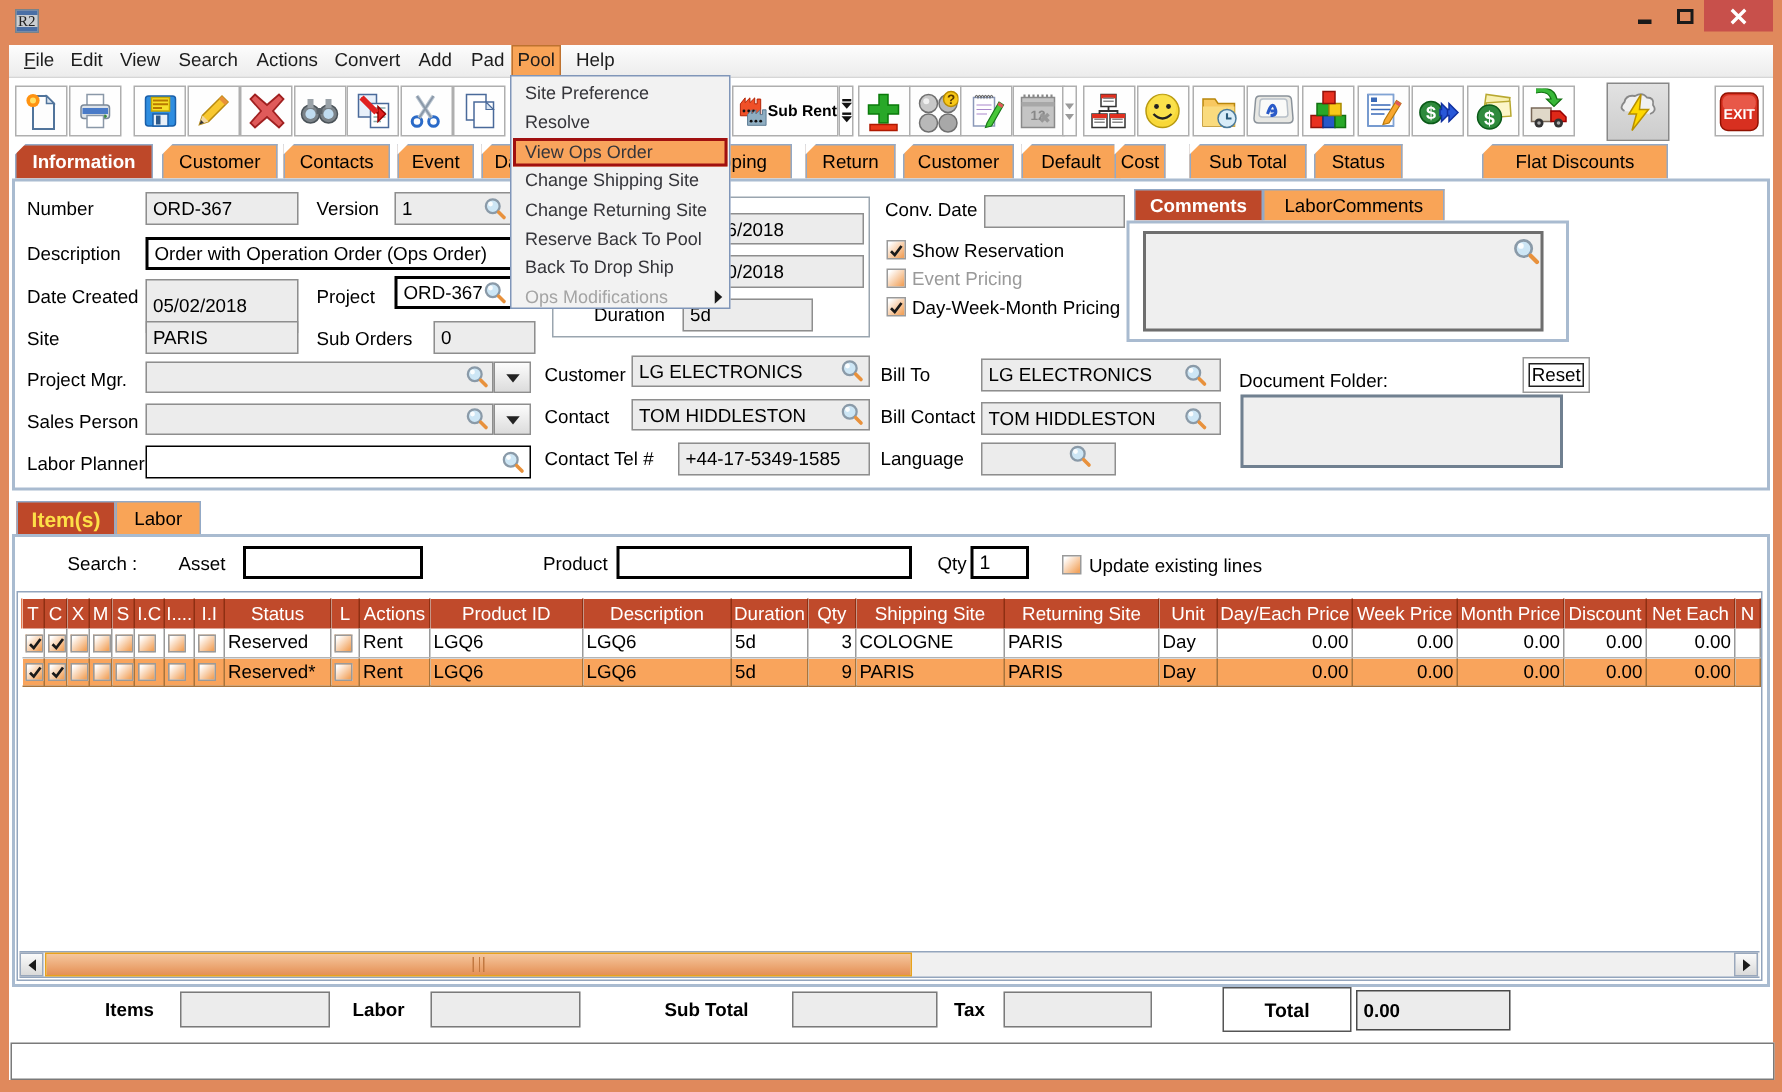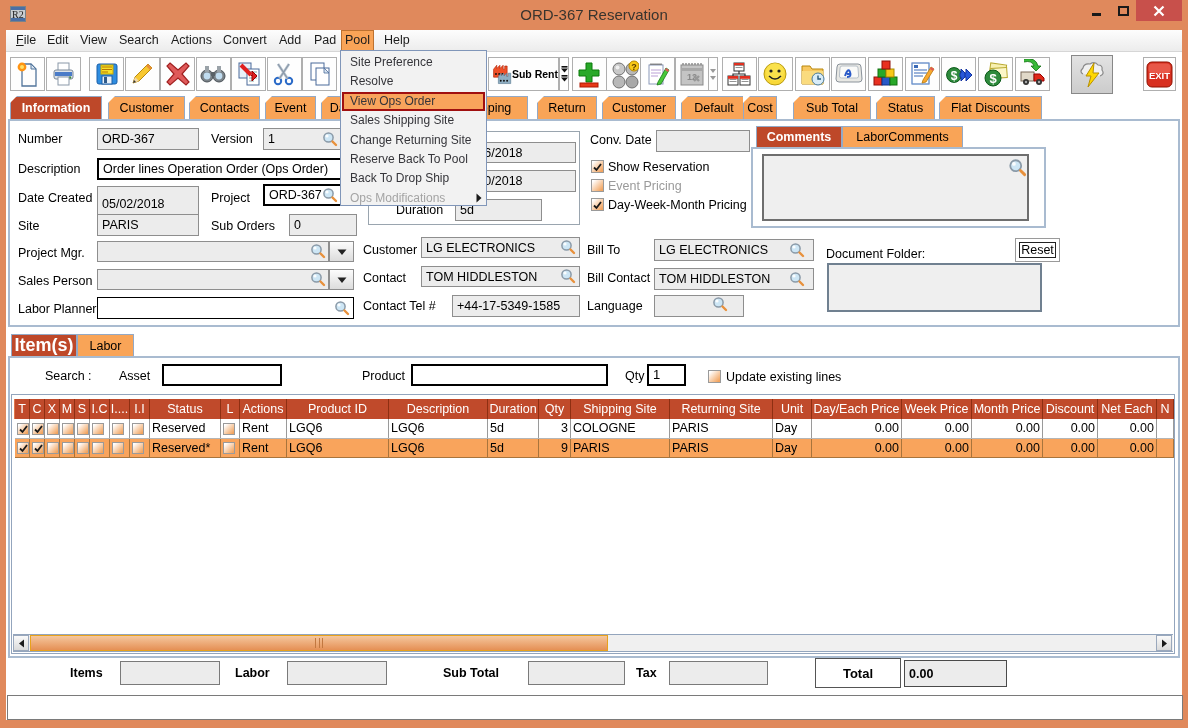--- a/index.html
+++ b/index.html
@@ -33,21 +33,20 @@
 .sbarrow{position:absolute;width:16px;height:16px;background:linear-gradient(#FAFAFA,#DADADA);border:1px solid #9AA8BC;display:flex;align-items:center;justify-content:center}
 </style></head>
 <body>
 <div class="win">
 
 <div class="a" style="left:10px;top:6px;width:16px;height:16px;background:#C9CDD1;border:1px solid #7A8288">
   <div class="a" style="left:0;top:0;width:14px;height:3px;background:#4A6FA5"></div>
   <div class="a" style="left:0;bottom:0;width:14px;height:3px;background:#4A6FA5"></div>
   <div class="a" style="left:1px;top:2px;font-family:'Liberation Serif',serif;font-size:10px;color:#222">R2</div>
 </div>
-<div class="title">ORD-367 Reservation</div>
 <div class="wbtn" style="left:1092px;top:13px;width:9px;height:3px;background:#1A1A1A"></div>
 <div class="wbtn" style="left:1118px;top:6px;width:11px;height:10px;border:2px solid #1A1A1A"></div>
 <div class="wbtn" style="left:1136px;top:0;width:46px;height:21px;background:#C8504B;display:flex;align-items:center;justify-content:center">
   <svg width="12" height="12" viewBox="0 0 12 12">
         <path d="M1.5 1.5 L10.5 10.5 M10.5 1.5 L1.5 10.5" stroke="#FFF" stroke-width="2.2"></path>
       </svg>
 </div>
 
 <div class="content"></div>
 
@@ -302,34 +301,34 @@
 <div class="tab" style="left:189px;width:71px">Contacts</div>
 <div class="tab" style="left:265px;width:51px">Event</div>
 <div class="tab" style="left:321px;width:50px">Dates</div>
 <div class="tab" style="left:446px;width:82px">Shipping</div>
 <div class="tab" style="left:537px;width:60px">Return</div>
 <div class="tab" style="left:602px;width:74px">Customer</div>
 <div class="tab" style="left:681px;width:66px">Default</div>
 <div class="tab" style="left:743px;width:34px">Cost</div>
 <div class="tab" style="left:793px;width:78px">Sub Total</div>
 <div class="tab" style="left:876px;width:59px">Status</div>
-<div class="tab" style="left:939px;width:103px">Flat Discounts</div>
+<div class="tab" style="left:988px;width:124px">Flat Discounts</div>
 
 <div class="panel" style="left:8px;top:119px;width:1172px;height:208px"></div>
 <div class="lbl" style="left:18px;top:132px">Number</div>
 <div class="gf" style="left:97px;top:128px;width:102px;height:22px">ORD-367</div>
 <div class="lbl" style="left:211px;top:132px">Version</div>
 <div class="gf" style="left:263px;top:128px;width:89px;height:22px">1</div>
 <svg class="mag" style="left:322px;top:131px" viewBox="0 0 16 16">
       <circle cx="6.5" cy="6.5" r="4.6" fill="#CDE6F5" stroke="#8A9AA8" stroke-width="1.5"></circle>
       <circle cx="5" cy="5" r="1.6" fill="#FFF" opacity="0.9"></circle>
       <line x1="10.5" y1="10.5" x2="14" y2="14" stroke="#E8913C" stroke-width="2.4" stroke-linecap="round"></line>
     </svg>
 <div class="lbl" style="left:18px;top:162px">Description</div>
-<div class="wf" style="left:97px;top:158px;width:255px;height:22px">Order lines Operation Order (Ops Order)</div>
+<div class="wf" style="left:97px;top:158px;width:255px;height:22px">Order with Operation Order (Ops Order)</div>
 <div class="lbl" style="left:18px;top:191px">Date Created</div>
 <div class="gf" style="left:97px;top:186px;width:102px;height:36px">05/02/2018</div>
 <div class="lbl" style="left:211px;top:191px">Project</div>
 <div class="wf" style="left:263px;top:184px;width:89px;height:22px">ORD-367</div>
 <svg class="mag" style="left:322px;top:187px" viewBox="0 0 16 16">
       <circle cx="6.5" cy="6.5" r="4.6" fill="#CDE6F5" stroke="#8A9AA8" stroke-width="1.5"></circle>
       <circle cx="5" cy="5" r="1.6" fill="#FFF" opacity="0.9"></circle>
       <line x1="10.5" y1="10.5" x2="14" y2="14" stroke="#E8913C" stroke-width="2.4" stroke-linecap="round"></line>
     </svg>
 <div class="lbl" style="left:18px;top:219px">Site</div>
@@ -433,21 +432,21 @@
       <circle cx="6.5" cy="6.5" r="4.6" fill="#CDE6F5" stroke="#8A9AA8" stroke-width="1.5"></circle>
       <circle cx="5" cy="5" r="1.6" fill="#FFF" opacity="0.9"></circle>
       <line x1="10.5" y1="10.5" x2="14" y2="14" stroke="#E8913C" stroke-width="2.4" stroke-linecap="round"></line>
     </svg>
 <div class="lbl" style="left:826px;top:247px">Document Folder:</div>
 <div class="a" style="left:1015px;top:238px;width:45px;height:24px;background:#FFF;border:1px solid #9A9A9A;font-size:12.5px;display:flex;align-items:center;justify-content:center">
       <span style="border:1px solid #222;padding:0 1px">Reset</span>
     </div>
 <div class="a" style="left:827px;top:263px;width:215px;height:49px;background:#EFEFEF;border:2px solid #708090"></div>
 
-<div class="a" style="left:11px;top:334px;width:66px;height:22px;background:#BE4829;border:1px solid #93A9C6;border-bottom:none;color:#ffffff;font-weight:bold;font-size:18px;display:flex;align-items:center;justify-content:center">Item(s)</div>
+<div class="a" style="left:11px;top:334px;width:66px;height:22px;background:#BE4829;border:1px solid #93A9C6;border-bottom:none;color:#fde047;font-weight:bold;font-size:14px;display:flex;align-items:center;justify-content:center">Item(s)</div>
 <div class="a" style="left:77px;top:334px;width:57px;height:22px;background:#F9A457;border:1px solid #93A9C6;border-bottom:none;color:#000;font-size:12.5px;display:flex;align-items:center;justify-content:center">Labor</div>
 <div class="panel" style="left:8px;top:356px;width:1172px;height:302px"></div>
 <div class="lbl" style="left:45px;top:369px">Search :</div>
 <div class="lbl" style="left:119px;top:369px">Asset</div>
 <div class="a" style="left:162px;top:364px;width:120px;height:22px;background:#FFF;border:2px solid #000"></div>
 <div class="lbl" style="left:362px;top:369px">Product</div>
 <div class="a" style="left:411px;top:364px;width:197px;height:22px;background:#FFF;border:2px solid #000"></div>
 <div class="lbl" style="left:625px;top:369px">Qty</div>
 <div class="a" style="left:647px;top:364px;width:39px;height:22px;background:#FFF;border:2px solid #000;font-size:13px;padding-left:4px;line-height:18px">1</div>
 <div class="cb" style="left:708px;top:370px"></div>
@@ -593,21 +592,21 @@
 <div class="gf" style="left:528px;top:661px;width:97px;height:24px;border-color:#7A7A7A"></div>
 <div class="lbl b" style="left:636px;top:666px">Tax</div>
 <div class="gf" style="left:669px;top:661px;width:99px;height:24px;border-color:#7A7A7A"></div>
 <div class="a" style="left:815px;top:658px;width:86px;height:30px;background:#FFF;border:1px solid #555;font-weight:bold;font-size:13px;display:flex;align-items:center;justify-content:center">Total</div>
 <div class="gf b" style="left:904px;top:660px;width:103px;height:27px;border-color:#4A4A4A">0.00</div>
 
 <div class="pmenu">
 <div class="pmi" style="top:2px">Site Preference</div>
 <div class="pmi" style="top:21.4px">Resolve</div>
 <div class="pmi" style="top:40.8px;background:#F9A45C;border:2px solid #A01010;line-height:15px;width:143px;padding-left:6px">View Ops Order</div>
-<div class="pmi" style="top:60.2px">Sales Shipping Site</div>
+<div class="pmi" style="top:60.2px">Change Shipping Site</div>
 <div class="pmi" style="top:79.6px">Change Returning Site</div>
 <div class="pmi" style="top:99px">Reserve Back To Pool</div>
 <div class="pmi" style="top:118.4px">Back To Drop Ship</div>
 <div class="pmi" style="top:137.8px;color:#A4A4A4">Ops Modifications</div>
 <svg class="a" style="left:135px;top:142px" width="6" height="10" viewBox="0 0 6 10">
         <path d="M0.5 0.5 L0.5 9.5 L5.5 5 Z" fill="#1A1A1A"></path>
       </svg>
 </div>
 
 <div class="a" style="left:7px;top:695px;width:1176px;height:25px;background:#FFF;border:1px solid #7A7A7A"></div>

